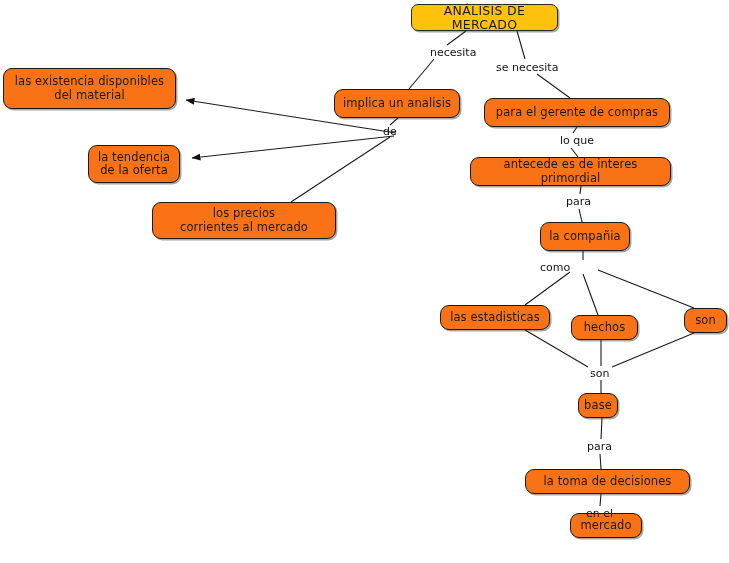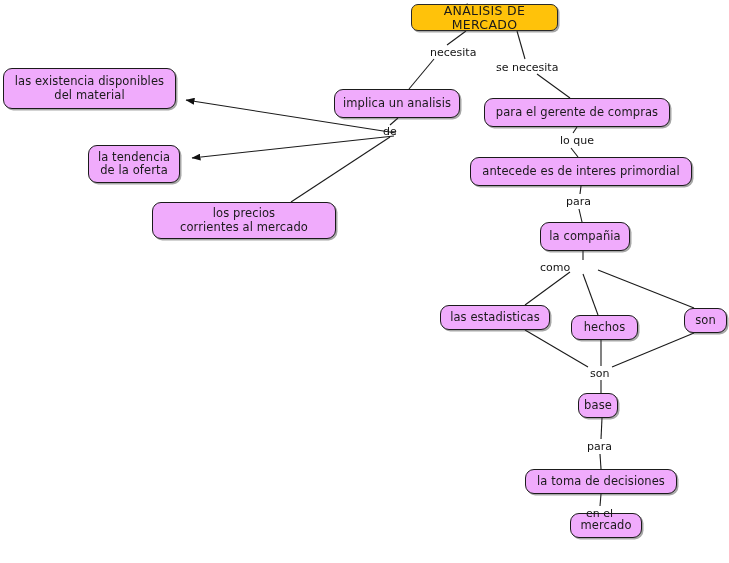--- a/index.html
+++ b/index.html
@@ -27,21 +27,21 @@
   }
   .node {
     position: absolute;
     box-sizing: border-box;
     display: flex;
     align-items: center;
     justify-content: center;
     text-align: center;
     border: 1.4px solid #1b1b1b;
     border-radius: 9px;
-    background: #f0abfc;
+    background: #f97316;
     color: #1a1a1a;
     font-size: 11.5px;
     line-height: 13.5px;
     letter-spacing: 0.1px;
     box-shadow: 1.5px 1.5px 0.5px rgba(60,60,60,0.45);
     padding: 1px 6px;
     z-index: 2;
     white-space: pre-line;
   }
   .node.root {
@@ -126,33 +126,33 @@
 
   <div class="node" style="left:3px;top:68px;width:173px;height:41px;">las existencia disponibles
 del material</div>
 
   <div class="node" style="left:88px;top:145px;width:92px;height:38px;">la tendencia
 de la oferta</div>
 
   <div class="node" style="left:152px;top:202px;width:184px;height:37px;">los precios
 corrientes al mercado</div>
 
-  <div class="node" style="left:470px;top:157px;width:222px;height:29px;">antecede es de interes primordial</div>
+  <div class="node" style="left:470px;top:157px;width:201px;height:29px;">antecede es de interes primordial</div>
 
   <div class="node" style="left:540px;top:222px;width:90px;height:29px;">la compañia</div>
 
   <div class="node" style="left:440px;top:305px;width:110px;height:25px;">las estadisticas</div>
 
   <div class="node" style="left:571px;top:315px;width:67px;height:25px;">hechos</div>
 
   <div class="node" style="left:684px;top:308px;width:43px;height:25px;">son</div>
 
   <div class="node" style="left:578px;top:393px;width:40px;height:25px;">base</div>
 
-  <div class="node" style="left:525px;top:469px;width:152px;height:25px;">la toma de decisiones</div>
+  <div class="node" style="left:525px;top:469px;width:165px;height:25px;">la toma de decisiones</div>
 
   <div class="node" style="left:570px;top:513px;width:72px;height:25px;">mercado</div>
 
   <div class="link-label" style="left:430px;top:47px;">necesita</div>
 
   <div class="link-label" style="left:496px;top:62px;">se necesita</div>
 
   <div class="link-label" style="left:383px;top:126px;">de</div>
 
   <div class="link-label" style="left:560px;top:135px;">lo que</div>

